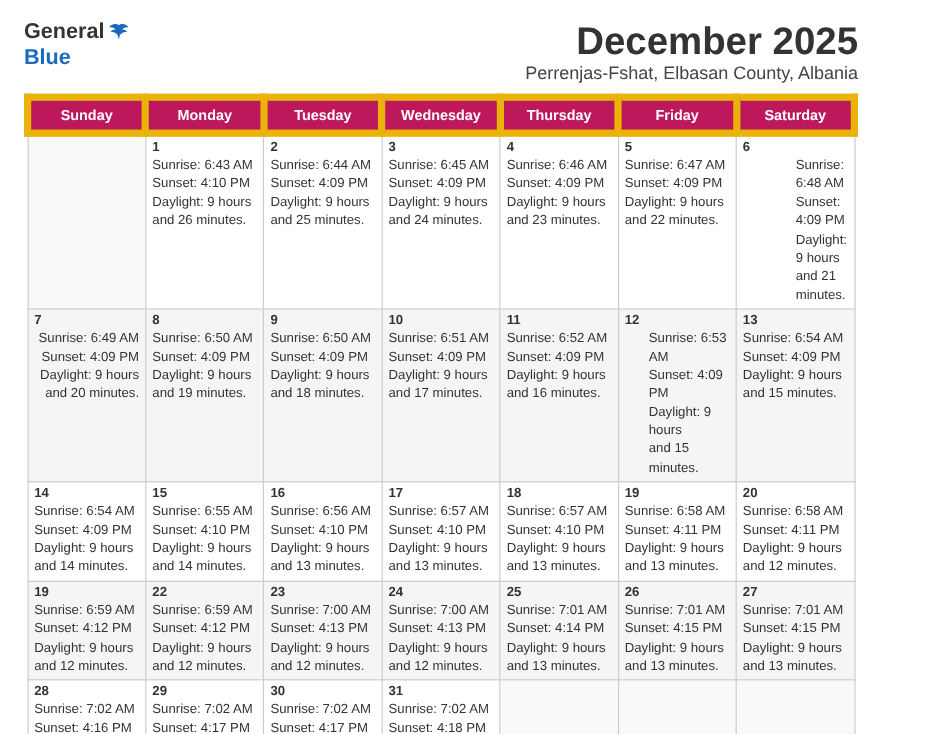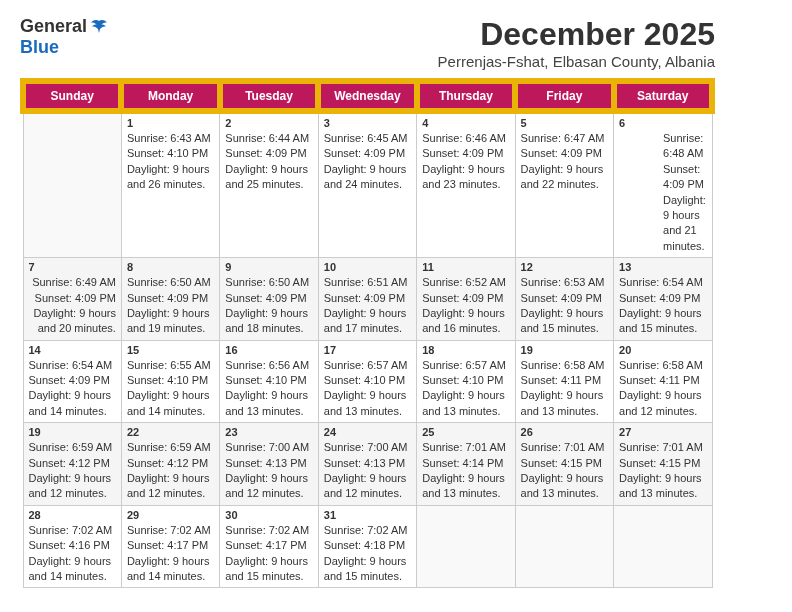--- a/index.html
+++ b/index.html
@@ -211,21 +211,21 @@
           </td>
           <td>
             <span class="day-number">11</span>
             <div class="day-info" style="white-space: pre-line;">Sunrise: 6:52 AM
 Sunset: 4:09 PM
 Daylight: 9 hours
 and 16 minutes.</div>
           </td>
           <td>
             <span class="day-number">12</span>
-            <div class="day-info" style="white-space: pre-line;">Sunrise: 6:53 AM
+            <div class="day-info" style="white-space: pre-line; margin-left: 20px;">Sunrise: 6:53 AM
 Sunset: 4:09 PM
 Daylight: 9 hours
 and 15 minutes.</div>
           </td>
           <td>
             <span class="day-number">13</span>
             <div class="day-info" style="white-space: pre-line;">Sunrise: 6:54 AM
 Sunset: 4:09 PM
 Daylight: 9 hours
 and 15 minutes.</div>

